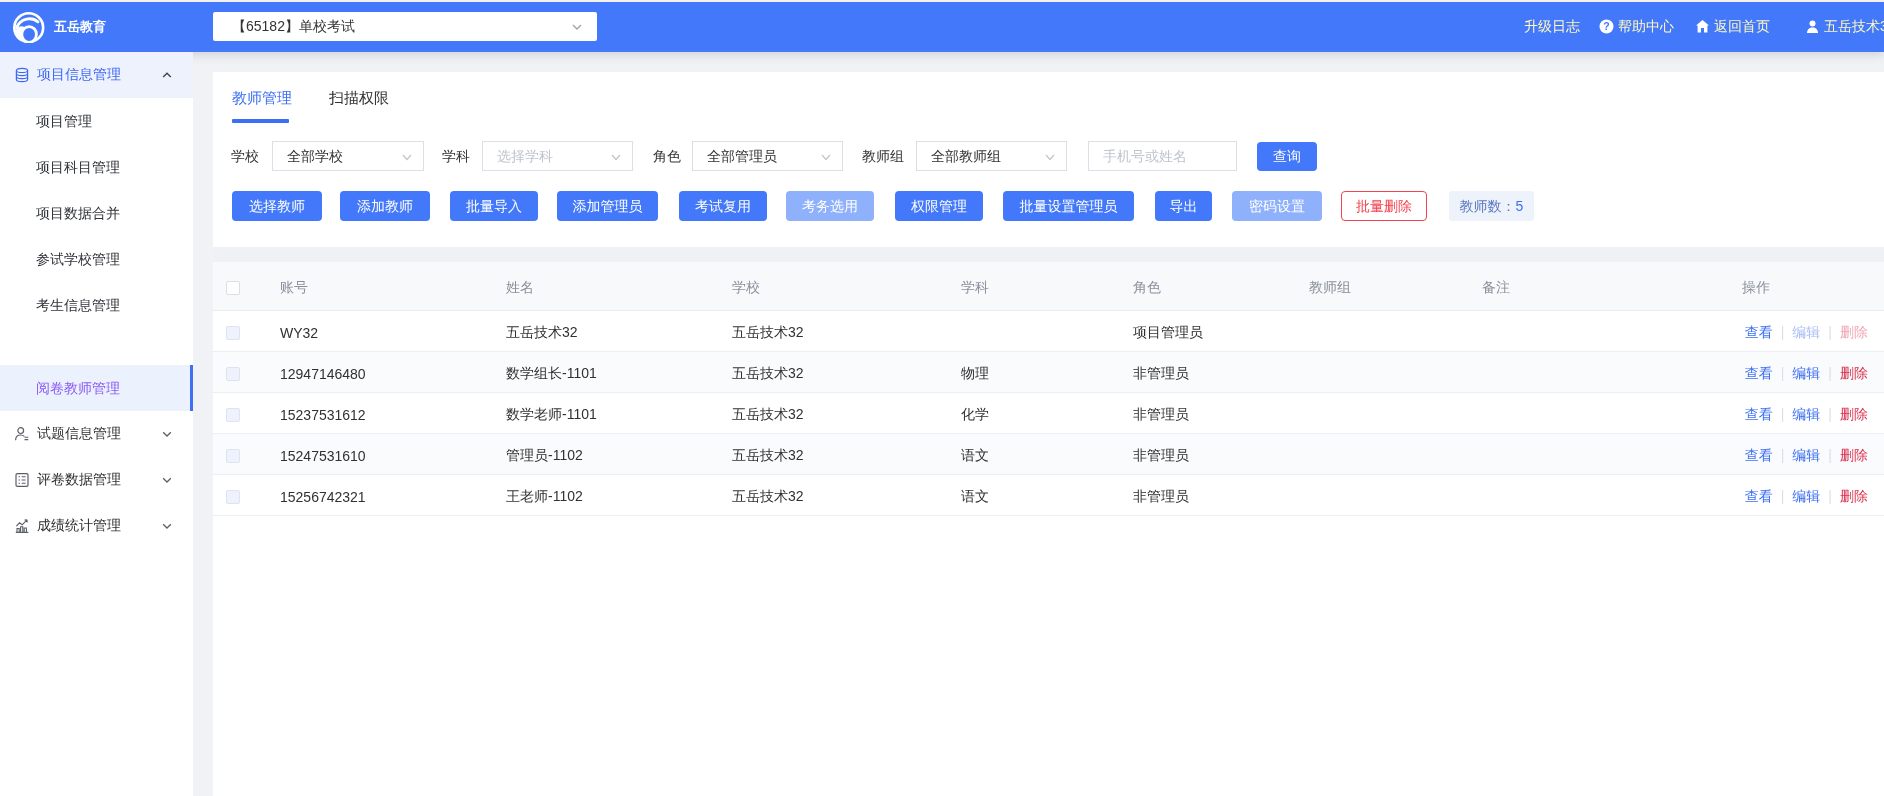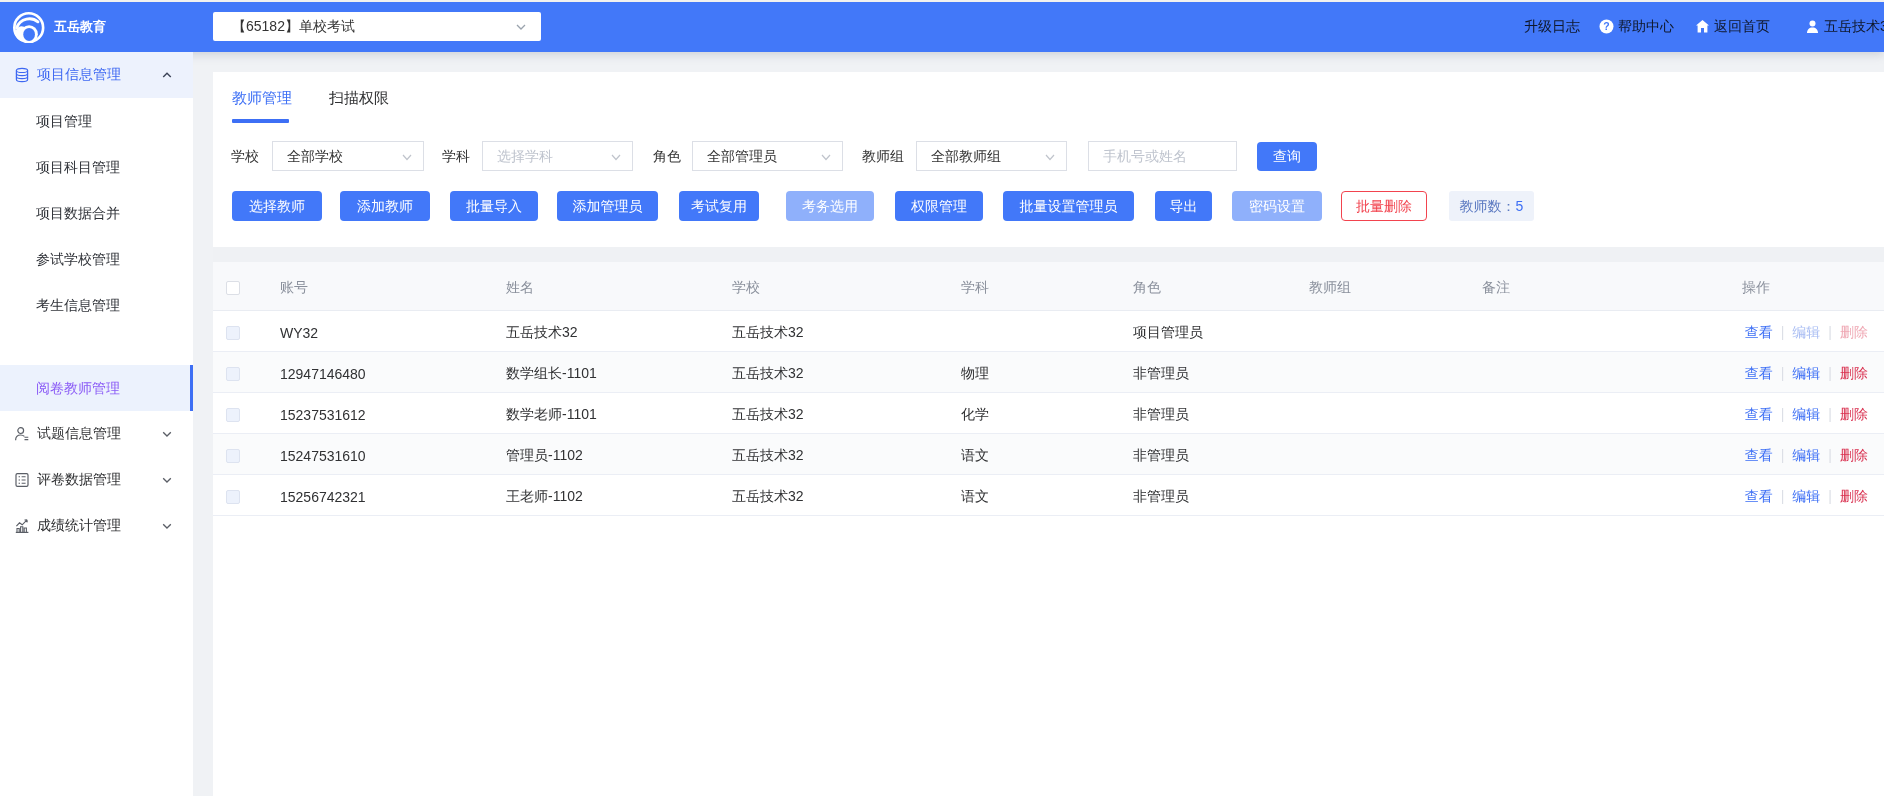--- a/index.html
+++ b/index.html
@@ -3,24 +3,24 @@
 <meta charset="utf-8">
 <style>
 * { margin:0; padding:0; box-sizing:border-box; }
 html,body { width:1884px; height:796px; overflow:hidden; }
 body { font-family:"Liberation Sans", sans-serif; background:#f0f2f5; position:relative; }
 .topstrip { position:absolute; left:0; top:0; width:1884px; height:2px; background:#f2f1ef; z-index:60; }
 
 .hd { position:absolute; left:0; top:0; width:1884px; height:52px; background:#4278f9; z-index:50; box-shadow:0 3px 9px rgba(90,100,125,.22); }
 .logo-ic { position:absolute; left:13px; top:11px; width:32px; height:32px; }
 .logo-tx { position:absolute; left:54px; top:18px; font-size:13px; font-weight:bold; color:#fff; }
-.hd-sel { position:absolute; left:213px; top:12px; width:328px; height:29px; background:#fff; border-radius:2px; }
+.hd-sel { position:absolute; left:213px; top:12px; width:384px; height:29px; background:#fff; border-radius:2px; }
 .hd-sel .tx { position:absolute; left:19px; top:0; line-height:29px; font-size:14px; color:#333; }
 .hd-sel svg { position:absolute; right:14px; top:9px; }
-.hd-item { position:absolute; top:0; height:52px; line-height:52px; color:#0f172a; font-size:14px; white-space:nowrap; }
+.hd-item { position:absolute; top:0; height:52px; line-height:52px; color:#fef9c3; font-size:14px; white-space:nowrap; }
 
 .side { position:absolute; left:0; top:52px; width:193px; height:744px; background:#fff; z-index:55; }
 .m-parent { position:relative; height:46px; display:flex; align-items:center; color:#303133; font-size:14px; }
 .m-parent.first { height:46px; background:#edf2fd; color:#3e68f2; }
 .m-parent .mi { position:absolute; left:14px; top:50%; margin-top:-8px; width:16px; height:16px; }
 .m-parent .mt { position:absolute; left:37px; }
 .m-parent .chev { position:absolute; left:161px; top:50%; margin-top:-6px; }
 .m-sub { position:relative; height:46px; line-height:46px; font-size:14px; color:#2f3238; padding-left:36px; }
 .m-sub.on { background:#ecf2fd; color:#8b5cf6;margin-top:37px; }
 .m-sub.on::after { content:""; position:absolute; right:0; top:0; width:3px; height:46px; background:#3e6ff4; }
@@ -176,21 +176,21 @@
     </div>
   <div class="fsel" style="left:875px;width:149px;">
       <span class="v ph">手机号或姓名</span>
     </div>
   <div class="qbtn">查询</div>
 
   <div class="btn" style="left:19px;width:90px;">选择教师</div>
   <div class="btn" style="left:127px;width:90px;">添加教师</div>
   <div class="btn" style="left:237px;width:88px;">批量导入</div>
   <div class="btn" style="left:344px;width:101px;">添加管理员</div>
-  <div class="btn" style="left:466px;width:80px;">考试复用</div>
+  <div class="btn" style="left:466px;width:88px;">考试复用</div>
   <div class="btn lt" style="left:573px;width:88px;text-align:center;">考务选用</div>
   <div class="btn" style="left:682px;width:88px;">权限管理</div>
   <div class="btn" style="left:790px;width:131px;">批量设置管理员</div>
   <div class="btn" style="left:942px;width:57px;">导出</div>
   <div class="btn lt" style="left:1019px;width:90px;">密码设置</div>
   <div class="btn red" style="left:1128px;width:86px;">批量删除</div>
   <div class="chip" style="left:1236px;width:85px;">教师数：<b>5</b></div>
 
   <div class="tstrip"></div>
   <div class="thead">

